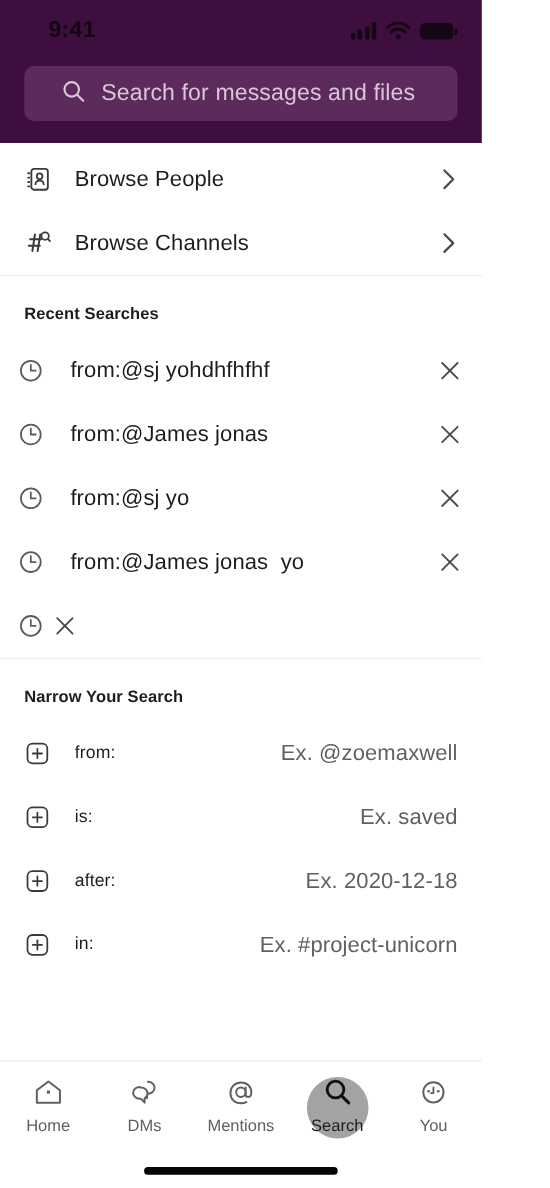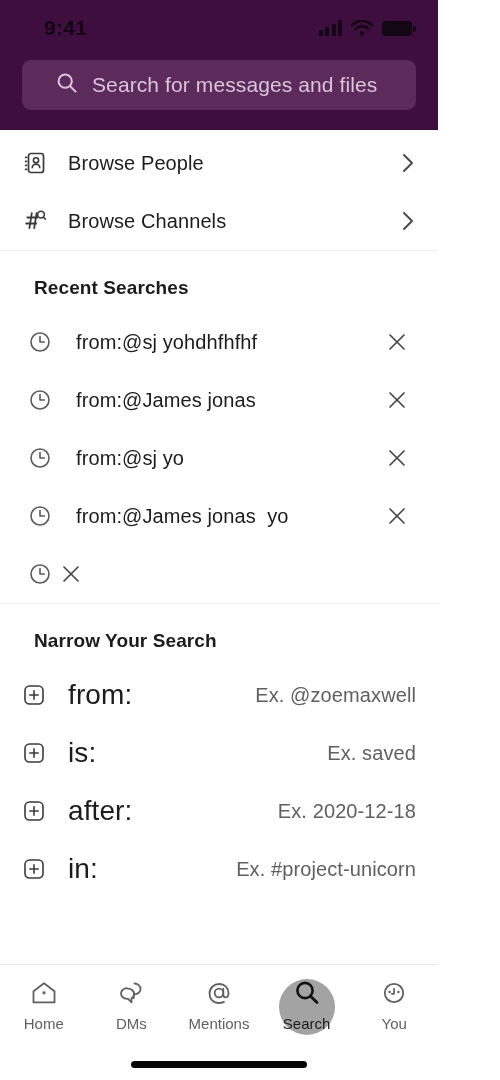--- a/index.html
+++ b/index.html
@@ -67,44 +67,44 @@
   .row .label {
     flex: 1; font-size: 20px; color: #1D1C1D; padding-left: 12px;
     letter-spacing: .1px;
   }
   .chev { width: 20px; display: flex; justify-content: center; }
 
   .divider { height: 1px; background: #EDEDED; width: 100%; }
 
   
   .section-title {
-    font-size: 19px; font-weight: bold; color: #1D1C1D;
-    padding: 26px 22px 14px 34px; letter-spacing: .1px;
+    font-size: 15px; font-weight: bold; color: #1D1C1D;
+    padding: 26px 22px 14px 22px; letter-spacing: .1px;
   }
 
   
   .recent-row {
     display: flex; align-items: center;
-    height: 58px; padding: 0 28px;
+    height: 58px; padding: 0 16px;
   }
   .recent-row .ico { width: 30px; display: flex; align-items: center; }
   .recent-row .qtext {
     flex: 1; font-size: 20px; color: #1D1C1D; padding-left: 18px;
     white-space: pre; letter-spacing: .1px;
   }
   .xbtn { width: 26px; display: flex; align-items: center; justify-content: center; }
 
   
   .narrow-row {
     display: flex; align-items: center;
     height: 58px; padding: 0 22px;
   }
   .narrow-row .ico { width: 30px; display: flex; align-items: center; }
   .narrow-row .key {
-    font-size: 28px; color: #1D1C1D; padding-left: 16px; letter-spacing: .1px; text-align: right;
+    font-size: 16px; color: #1D1C1D; padding-left: 16px; letter-spacing: .1px; text-align: right;
   }
   .narrow-row .ex {
     margin-left: auto; font-size: 20px; color: #616061; letter-spacing: .1px;
   }
 
   
   .tabbar {
     position: absolute; left: 0; right: 0; bottom: 0;
     height: 116px; background: #fff;
     border-top: 1px solid #E8E8E8;

